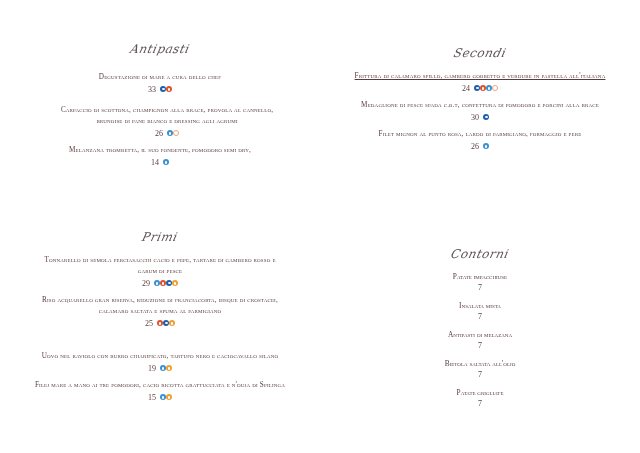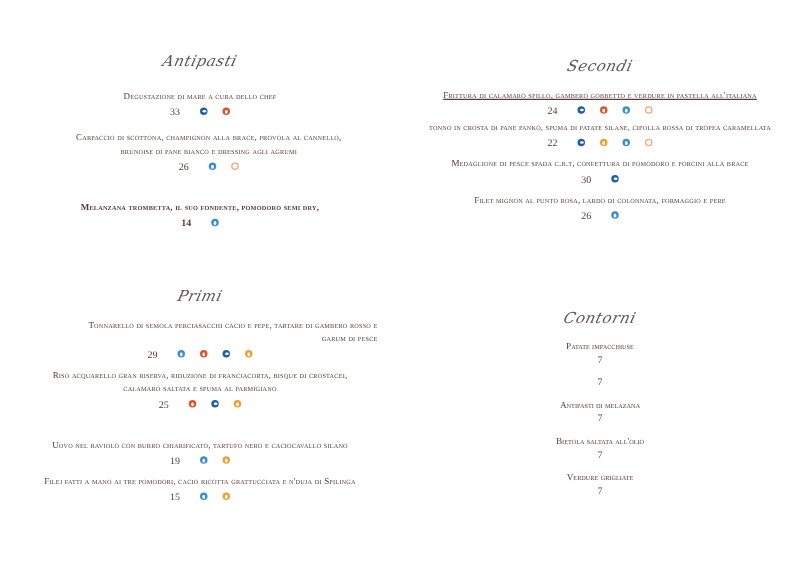--- a/index.html
+++ b/index.html
@@ -9,21 +9,21 @@
   .col.left { left: 0; }
   .col.right { left: 320px; }
   .section { position: absolute; left: 0; width: 320px; }
   .section-title { font-family: "DejaVu Serif", serif; font-style: italic; font-size: 12px;
                    color: #5e5456; letter-spacing: 0.5px; height: 18px; line-height: 18px;
                    transform: skewX(-14deg); }
   .dish { margin-top: 0; }
   .dish-name { font-variant: small-caps; font-size: 7.2px; line-height: 11px; color: #5a3a3c;
                letter-spacing: 0.15px; padding: 0 18px; }
   .dish-price-row { font-size: 8px; line-height: 11px; height: 12px; display: flex;
-                    justify-content: center; align-items: center; gap: 12px; color: #5a3a3c; }
+                    justify-content: center; align-items: center; gap: 0; color: #5a3a3c; }
   .price { margin-right: 4px; }
   .icon { display: inline-block; width: 6px; height: 6px; border-radius: 50%; position: relative; box-sizing: border-box; }
   .icon.fish { background: #1f5ea8; }
   .icon.fish::after { content: ""; position: absolute; left: 1.5px; top: 2px; width: 3px; height: 2px; background: #ffffff; border-radius: 50%; }
   .icon.crustacean { background: #e0502a; }
   .icon.crustacean::after { content: ""; position: absolute; left: 2px; top: 1.5px; width: 2px; height: 3px; background: #fff; border-radius: 1px; }
   .icon.dairy { background: #3a8fd0; }
   .icon.dairy::after { content: ""; position: absolute; left: 2px; top: 1.5px; width: 2px; height: 3px; background: #fff; border-radius: 1px; }
   .icon.gluten { background: #f0a030; }
   .icon.gluten::after { content: ""; position: absolute; left: 2px; top: 1.5px; width: 2px; height: 3px; background: #fff; border-radius: 1px; }
@@ -52,33 +52,33 @@
     <div class="dish" style="margin-top:10px;padding-left:14px;">
       <div class="dish-name">Carpaccio di scottona, champignon alla brace, provola al cannello,</div>
       <div class="dish-name">brunoise di pane bianco e dressing agli agrumi</div>
       <div class="dish-price-row">
         <span class="price">26</span>
         <span class="icon dairy"></span>
         <span class="icon egg"></span>
       </div>
     </div>
 
-    <div class="dish" style="margin-top:22px;font-weight:bold;">
+    <div class="dish" style="margin-top:6px;">
       <div class="dish-name">Melanzana trombetta, il suo fondente, pomodoro semi dry,</div>
       <div class="dish-price-row">
         <span class="price">14</span>
         <span class="icon dairy"></span>
       </div>
     </div>
   </div>
 
   <div class="section" style="top:228px;">
     <div class="section-title">Primi</div>
 
-    <div class="dish" style="margin-top:9px;text-align:right;">
+    <div class="dish" style="margin-top:9px;">
       <div class="dish-name">Tonnarello di semola perciasacchi cacio e pepe, tartare di gambero rosso e</div>
       <div class="dish-name">garum di pesce</div>
       <div class="dish-price-row">
         <span class="price">29</span>
         <span class="icon dairy"></span>
         <span class="icon crustacean"></span>
         <span class="icon fish"></span>
         <span class="icon gluten"></span>
       </div>
     </div>
@@ -97,21 +97,21 @@
     <div class="dish" style="margin-top:22px;">
       <div class="dish-name">Uovo nel raviolo con burro chiarificato, tartufo nero e caciocavallo silano</div>
       <div class="dish-price-row">
         <span class="price">19</span>
         <span class="icon dairy"></span>
         <span class="icon gluten"></span>
       </div>
     </div>
 
     <div class="dish" style="margin-top:6px;">
-      <div class="dish-name">Filej fatti a mano ai tre pomodori, cacio ricotta grattucciata e n'duja di Spilinga</div>
+      <div class="dish-name">Filej mare a mano ai tre pomodori, cacio ricotta grattucciata e n'duja di Spilinga</div>
       <div class="dish-price-row">
         <span class="price">15</span>
         <span class="icon dairy"></span>
         <span class="icon gluten"></span>
       </div>
     </div>
   </div>
 </div>
 
 <div class="col right">
@@ -123,64 +123,55 @@
       <div class="dish-name" style="padding:0 4px;text-decoration:underline;">Frittura di calamaro spillo, gambero gobbetto e verdure in pastella all'italiana</div>
       <div class="dish-price-row">
         <span class="price">24</span>
         <span class="icon fish"></span>
         <span class="icon crustacean"></span>
         <span class="icon dairy"></span>
         <span class="icon egg"></span>
       </div>
     </div>
 
-    <div class="dish" style="margin-top:3px;">
-      <div class="dish-name" style="padding:0; font-size:6.8px; white-space:nowrap;">tonno in crosta di pane panko, spuma di patate silane, cipolla rossa di tropea caramellata</div>
-      <div class="dish-price-row">
-        <span class="price">22</span>
-        <span class="icon fish"></span>
-        <span class="icon gluten"></span>
-        <span class="icon dairy"></span>
-        <span class="icon egg"></span>
-      </div>
-    </div>
 
     <div class="dish" style="margin-top:6px;">
       <div class="dish-name">Medaglione di pesce spada c.b.t, confettura di pomodoro e porcini alla brace</div>
       <div class="dish-price-row">
         <span class="price">30</span>
         <span class="icon fish"></span>
       </div>
     </div>
 
     <div class="dish" style="margin-top:6px;">
-      <div class="dish-name">Filet mignon al punto rosa, lardo di colonnata, formaggio e pere</div>
+      <div class="dish-name">Filet mignon al punto rosa, lardo di parmigiano, formaggio e pere</div>
       <div class="dish-price-row">
         <span class="price">26</span>
         <span class="icon dairy"></span>
       </div>
     </div>
   </div>
 
   <div class="section" style="top:245px;">
     <div class="section-title">Contorni</div>
 
     <div style="margin-top:8px;">
       <div class="side-name">Patate impacchiuse</div>
       <div class="side-price">7</div>
     </div>
     <div style="margin-top:7px;">
+      <div class="side-name">Insalata mista</div>
       <div class="side-price">7</div>
     </div>
     <div style="margin-top:7px;">
       <div class="side-name">Antipasti di melazana</div>
       <div class="side-price">7</div>
     </div>
     <div style="margin-top:7px;">
       <div class="side-name">Bietola saltata all'olio</div>
       <div class="side-price">7</div>
     </div>
     <div style="margin-top:7px;">
-      <div class="side-name">Verdure grigliate</div>
+      <div class="side-name">Patate grigliate</div>
       <div class="side-price">7</div>
     </div>
   </div>
 </div>
 
 </body></html>

